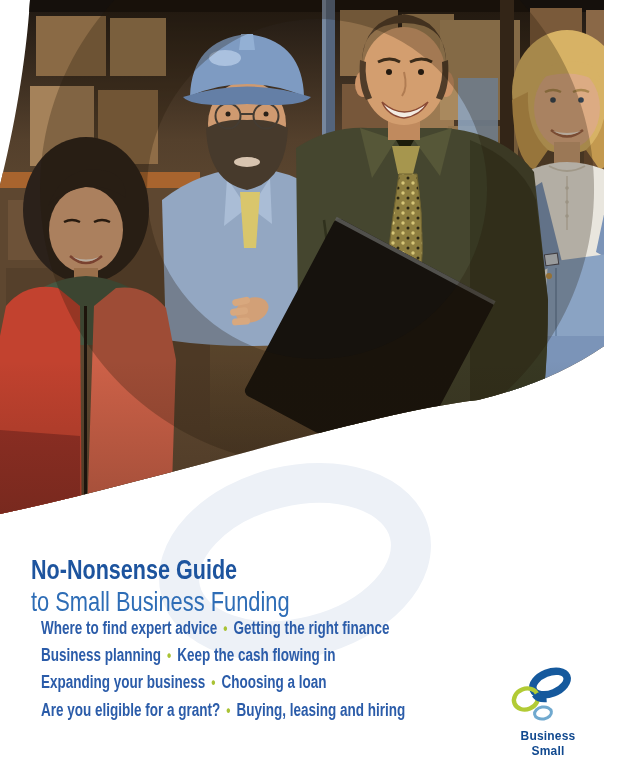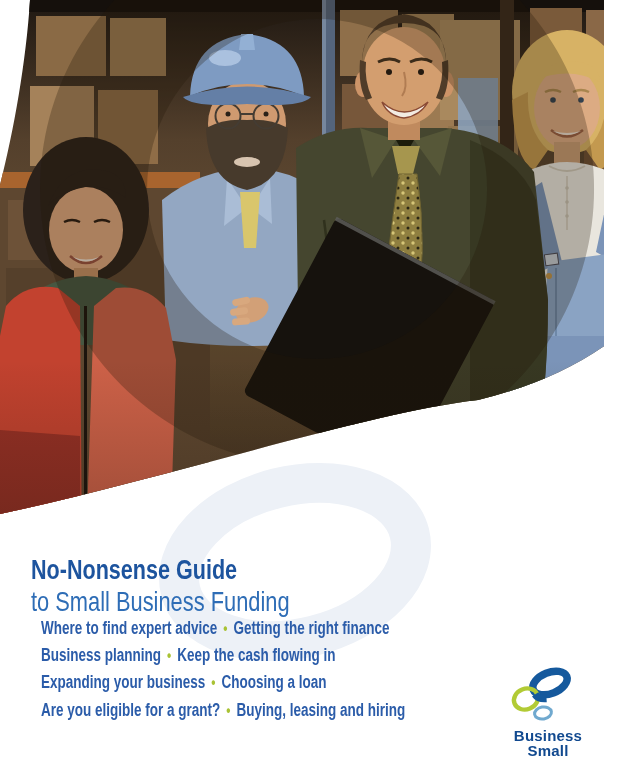--- a/index.html
+++ b/index.html
@@ -19,21 +19,21 @@
     white-space:nowrap; transform:scaleX(.78); transform-origin:0 0;
   }
   .topics { position:absolute; left:31px; top:615px; z-index:3;margin-left:10px; }
   .topic-line {
     font-size:18px; font-weight:bold; color:#2b5ca9; line-height:27.2px;
     white-space:nowrap; transform:scaleX(.75); transform-origin:0 0;
   }
   .sep { color:#a9c234; font-size:16px; padding:0 8px; font-weight:bold; }
   .logo { position:absolute; left:494px; top:652px; width:108px; z-index:3; text-align:center; }
   .logo-words {
-    color:#11498f; font-weight:bold; font-size:15px; line-height:14.5px;
+    color:#11498f; font-weight:bold; font-size:12px; line-height:14.5px;
     letter-spacing:.2px; margin-top:1px;
   }
 </style>
 </head>
 <body>
 
 <div class="page">
 
   <svg class="watermark" width="300" height="220" viewBox="0 0 300 220">
     <ellipse cx="145" cy="106" rx="118" ry="76" fill="none" stroke="#edf1f7" stroke-width="40" transform="rotate(-14 145 106)"></ellipse>

